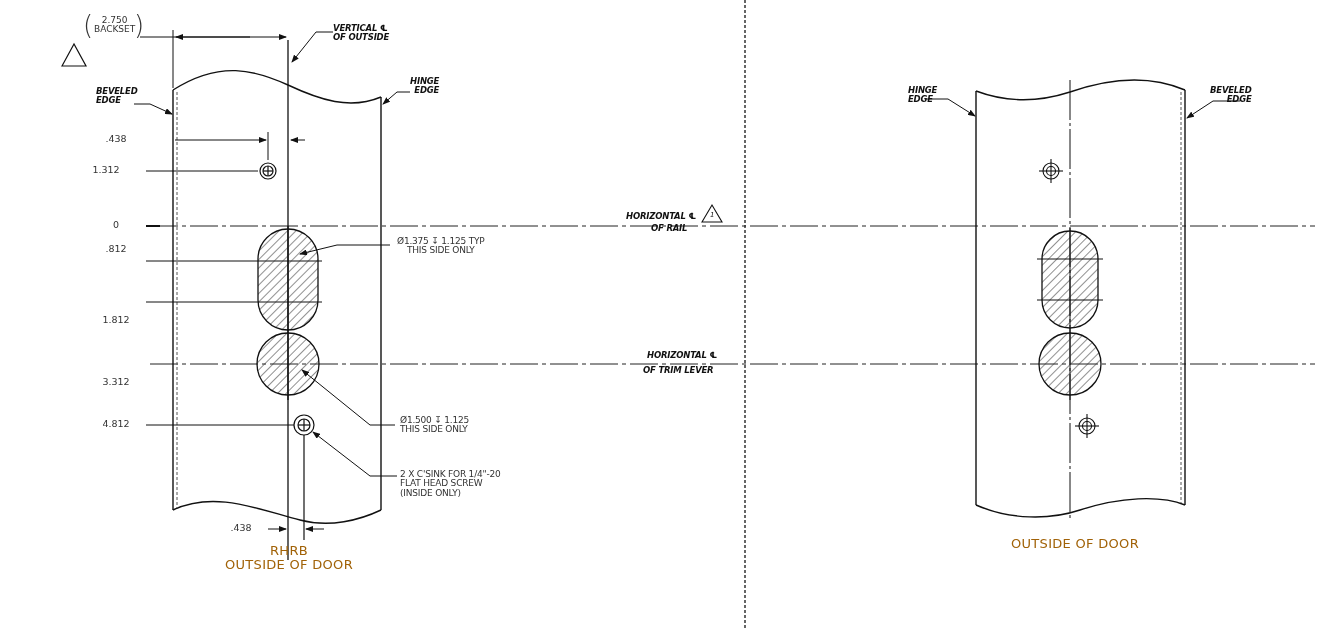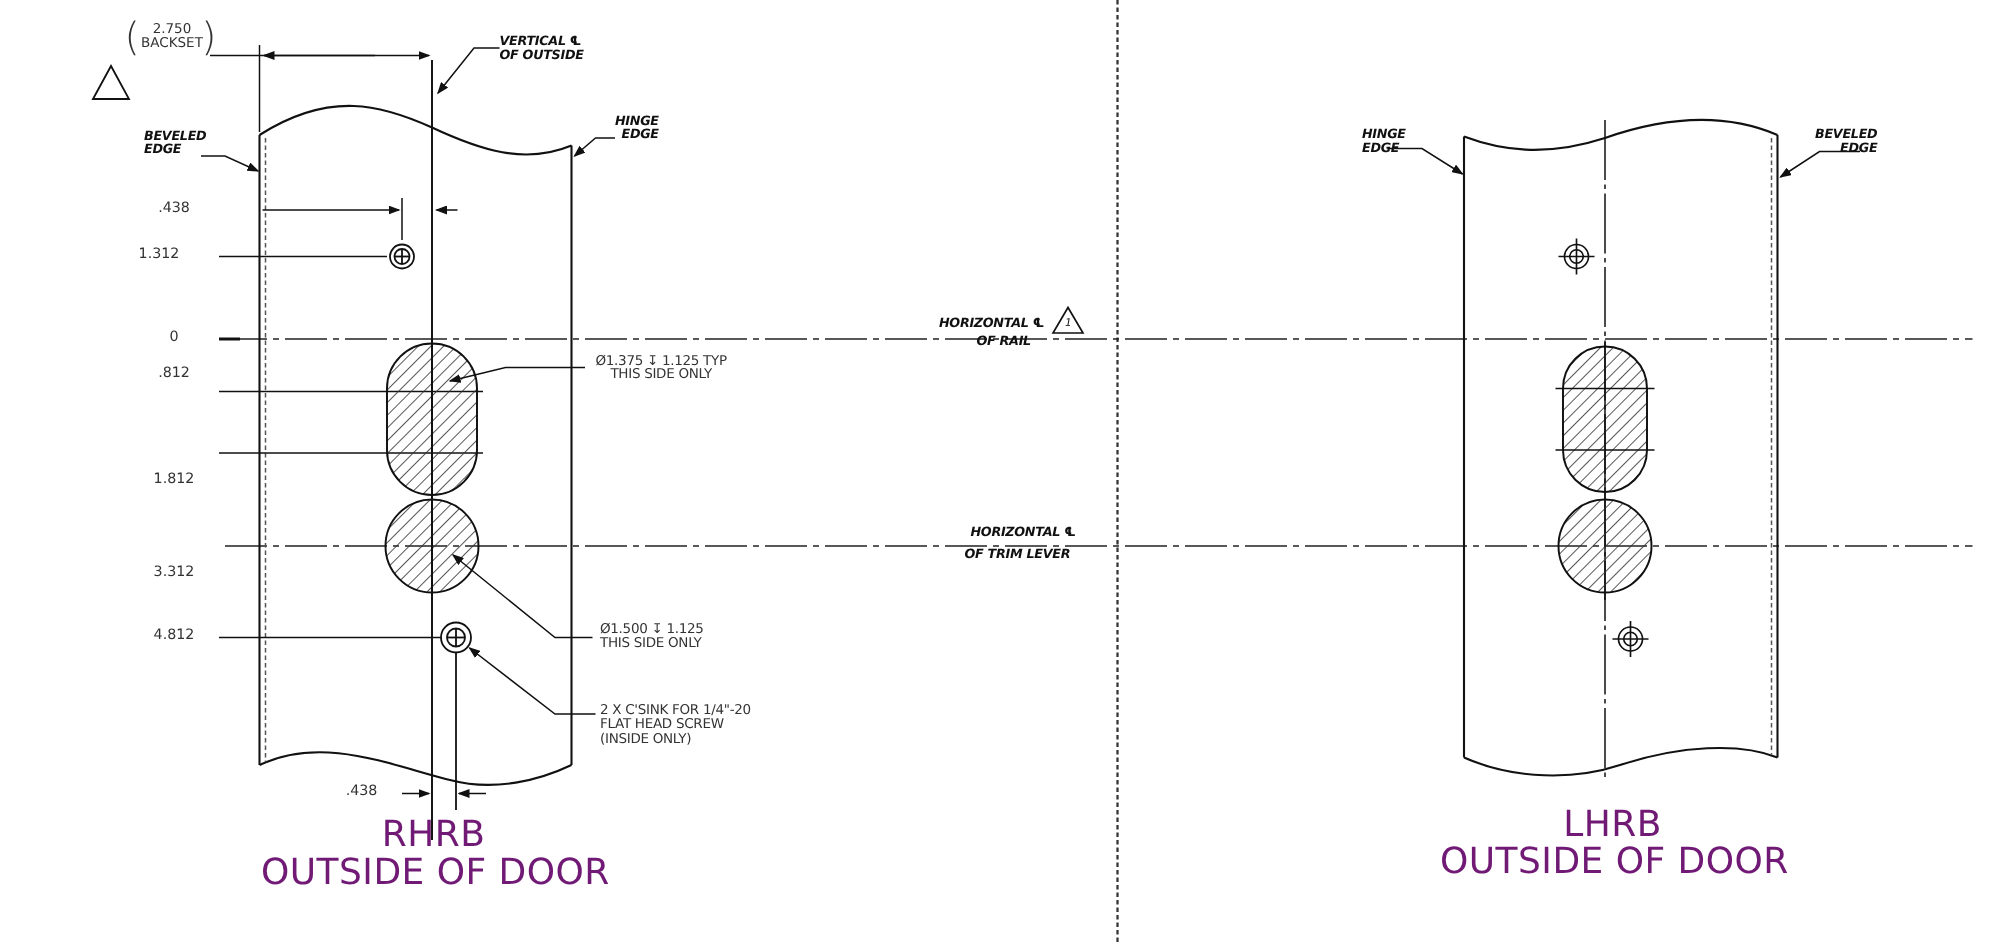--- a/index.html
+++ b/index.html
@@ -2,21 +2,21 @@
 <html><head>
 <meta charset="utf-8">
 <style>
   html, body { margin: 0; padding: 0; background: #ffffff; }
   body { width: 1342px; height: 629px; position: relative; overflow: hidden; font-family: "DejaVu Sans", sans-serif; color: #222; }
   svg { position: absolute; left: 0; top: 0; }
   .lbl { position: absolute; white-space: nowrap; line-height: 1.05; }
   .tiny { font-size: 8.5px; font-weight: bold; letter-spacing: -0.2px; color: #111; font-style: italic; }
   .note { font-size: 9px; color: #333; letter-spacing: -0.2px; }
   .dim { font-size: 9.5px; color: #333; text-align: center; }
-  .title { font-size: 24px; color: #701a75; text-align: center; letter-spacing: 0.3px; }
+  .title { font-size: 13px; color: #a16207; text-align: center; letter-spacing: 0.3px; }
   .paren { font-size: 9px; color: #333; text-align: center; }
 </style>
 </head>
 <body>
 
 <svg width="1342" height="629" viewBox="0 0 1342 629" xmlns="http://www.w3.org/2000/svg">
   <defs>
     <pattern id="hatch" patternUnits="userSpaceOnUse" width="6" height="6" patternTransform="rotate(45)">
       <line x1="0" y1="0" x2="0" y2="6" stroke="#333" stroke-width="1.1"></line>
     </pattern>
@@ -204,15 +204,14 @@
 <div class="lbl tiny" style="left:908px;top:86px;">
   <div>HINGE</div>
   <div>EDGE</div>
 </div>
 <div class="lbl tiny" style="left:1210px;top:86px;text-align:right;">
   <div>BEVELED</div>
   <div>EDGE</div>
 </div>
 
 <div class="lbl title" style="left:960px;top:537px;width:230px;">
-  <div>LHRB</div>
   <div>OUTSIDE OF DOOR</div>
 </div>
 
 </body></html>

